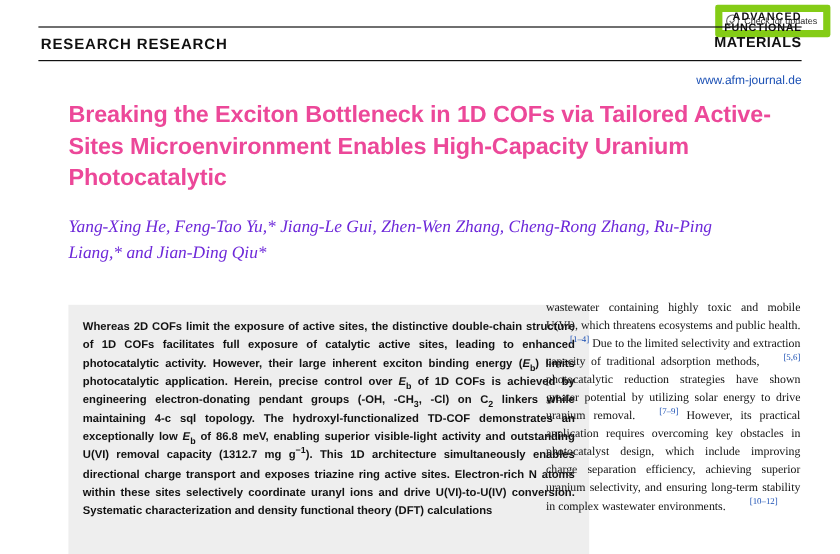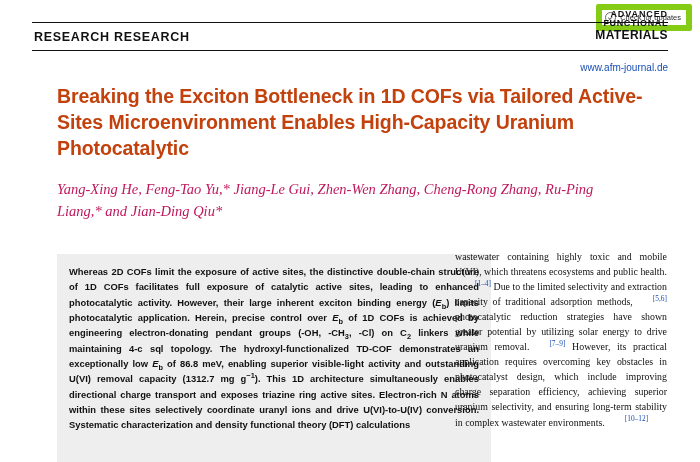--- a/index.html
+++ b/index.html
@@ -124,35 +124,35 @@
   
   .title {
     position: absolute;
     left: 57px;
     right: 45px;
     top: 84px;
     font-family: "Liberation Sans", sans-serif;
     font-weight: bold;
     font-size: 19.5px;
     line-height: 1.33;
-    color: #c2410c;
+    color: #ec4899;
     letter-spacing: -0.1px;
   }
 
   
   .authors {
     position: absolute;
     left: 57px;
     right: 60px;
     top: 178px;
     font-family: "Liberation Serif", serif;
     font-style: italic;
     font-size: 14.5px;
     line-height: 1.55;
-    color: #be185d;
+    color: #6d28d9;
   }
 
   
   .abstract {
     position: absolute;
     left: 57px;
     top: 254px;
     width: 434px;
     background: #eeeeee;
     padding: 10px 12px 12px 12px;

